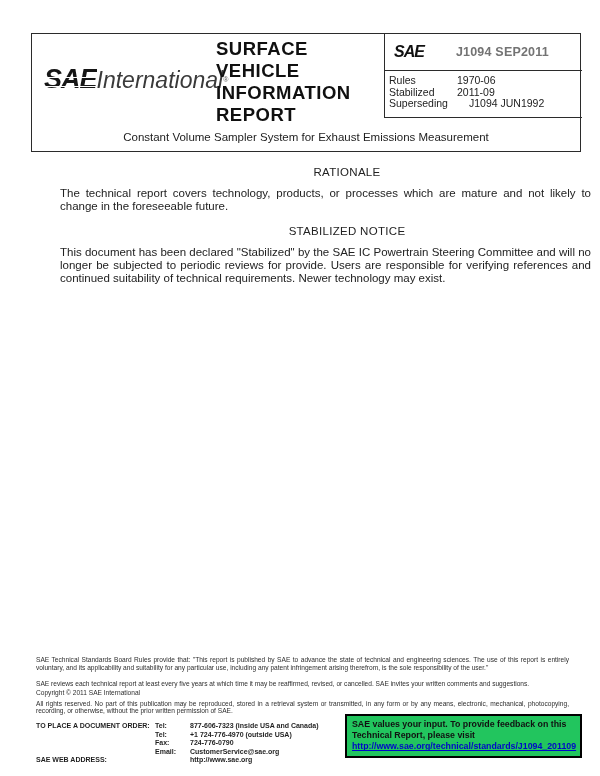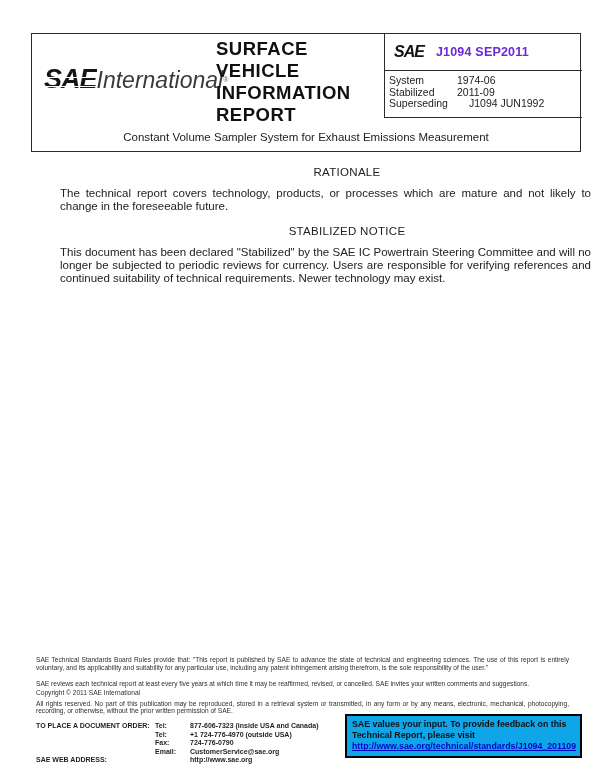--- a/index.html
+++ b/index.html
@@ -38,21 +38,21 @@
     border-left:1.6px solid #2b2b2b; border-bottom:1.6px solid #2b2b2b;
   }
   .doc-head {
     height:37px; border-bottom:1.6px solid #2b2b2b;
     display:flex; align-items:center; padding:0 0 0 9px;
   }
   .doc-head .sae-small {
     font-style:italic; font-weight:bold; font-size:16px; letter-spacing:-1px; color:#111;
   }
   .doc-head .doc-number {
-    font-size:12.5px; font-weight:bold; color:#6d28d9; margin-left:12px; letter-spacing:0.2px;
+    font-size:12.5px; font-weight:bold; color:#737373; margin-left:32px; letter-spacing:0.2px;
   }
   .doc-dates { padding:4px 0 0 4px; font-size:10.5px; line-height:11.6px; color:#222; }
   .doc-row .lbl { display:inline-block; min-width:68px; }
   .doc-row .lbl.nofix { min-width:0; margin-right:21px; }
   .subtitle {
     position:absolute; left:0; bottom:8px; width:100%;
     text-align:center; font-size:11.5px; color:#222;
   }
 
   
@@ -82,21 +82,21 @@
     position:absolute; left:36px; top:722px; width:320px;
     font-size:7px; line-height:8.6px; font-weight:bold; color:#1f1f1f;
   }
   .order-row { display:flex; }
   .order-caption { width:119px; flex:none; }
   .order-lbl { width:35px; flex:none; }
   .order-val { flex:1; white-space:nowrap; }
 
   .feedback-box {
     position:absolute; left:345px; top:714px; width:237px; height:44px;
-    border:2.5px solid #000; background:#0ea5e9; padding:3px 5px 0 5px;
+    border:2.5px solid #000; background:#22c55e; padding:3px 5px 0 5px;
     font-size:8.8px; font-weight:bold; line-height:11.2px; color:#111;
   }
   .feedback-link {
     color:#0008c8; text-decoration:underline; font-weight:bold; cursor:pointer;
     white-space:nowrap;
   }
 
   .watermark {
     position:absolute; left:438px; top:731px; width:162px; height:45px;
     overflow:hidden; pointer-events:none; z-index:5; line-height:1;
@@ -128,39 +128,39 @@
 
     <div class="title">SURFACE VEHICLE INFORMATION REPORT</div>
 
     <div class="doc-panel">
       <div class="doc-head">
         <span class="sae-small">SAE</span>
         <span class="doc-number">J1094 SEP2011</span>
       </div>
       <div class="doc-dates">
         <div class="doc-row">
-          <span class="lbl">System</span><span>1974-06</span>
+          <span class="lbl">Rules</span><span>1970-06</span>
         </div>
         <div class="doc-row">
           <span class="lbl">Stabilized</span><span>2011-09</span>
         </div>
         <div class="doc-row">
           <span class="lbl nofix">Superseding</span><span>J1094 JUN1992</span>
         </div>
       </div>
     </div>
 
     <div class="subtitle">Constant Volume Sampler System for Exhaust Emissions Measurement</div>
   </div>
 
   <div class="sec-heading h1">RATIONALE</div>
   <div class="body-para p1">The technical report covers technology, products, or processes which are mature and not likely to change in the foreseeable future.</div>
 
   <div class="sec-heading h2">STABILIZED NOTICE</div>
-  <div class="body-para p2">This document has been declared "Stabilized" by the SAE IC Powertrain Steering Committee and will no longer be subjected to periodic reviews for currency. Users are responsible for verifying references and continued suitability of technical requirements. Newer technology may exist.</div>
+  <div class="body-para p2">This document has been declared "Stabilized" by the SAE IC Powertrain Steering Committee and will no longer be subjected to periodic reviews for provide. Users are responsible for verifying references and continued suitability of technical requirements. Newer technology may exist.</div>
 
   <div class="legal">
     <p class="pa">SAE Technical Standards Board Rules provide that: "This report is published by SAE to advance the state of technical and engineering sciences.  The use of this report is entirely voluntary, and its applicability and suitability for any particular use, including any patent infringement arising therefrom, is the sole responsibility of the user."</p>
     <p class="pb">SAE reviews each technical report at least every five years at which time it may be reaffirmed, revised, or cancelled.  SAE invites your written comments and suggestions.</p>
     <p class="pc">Copyright © 2011 SAE International</p>
     <p>All rights reserved. No part of this publication may be reproduced, stored in a retrieval system or transmitted, in any form or by any means, electronic, mechanical, photocopying, recording, or otherwise, without the prior written permission of SAE.</p>
   </div>
 
   <div class="order-block">
     <div class="order-row">

